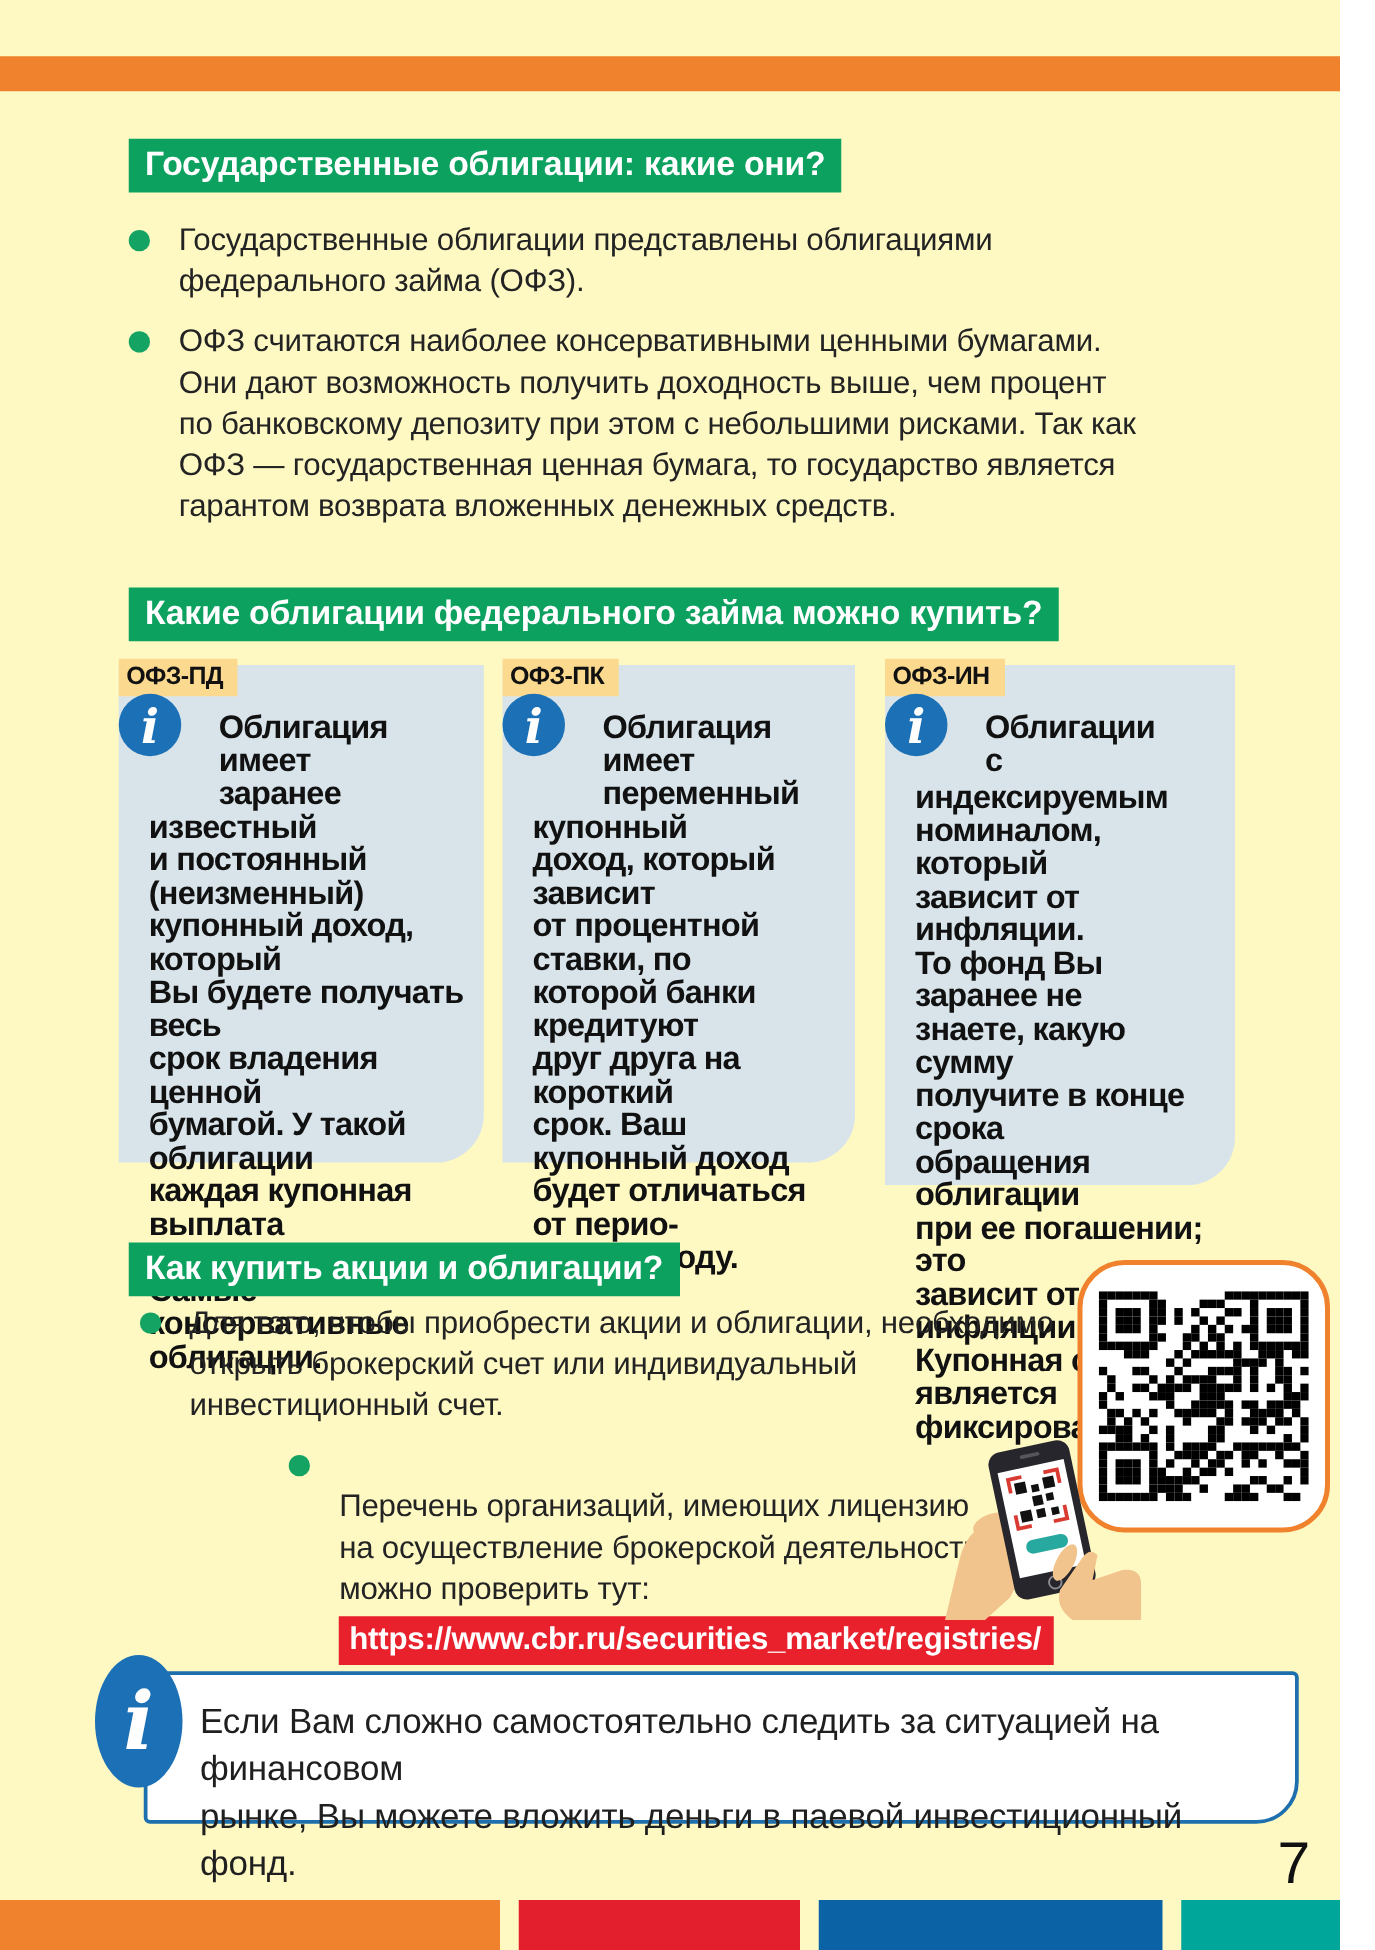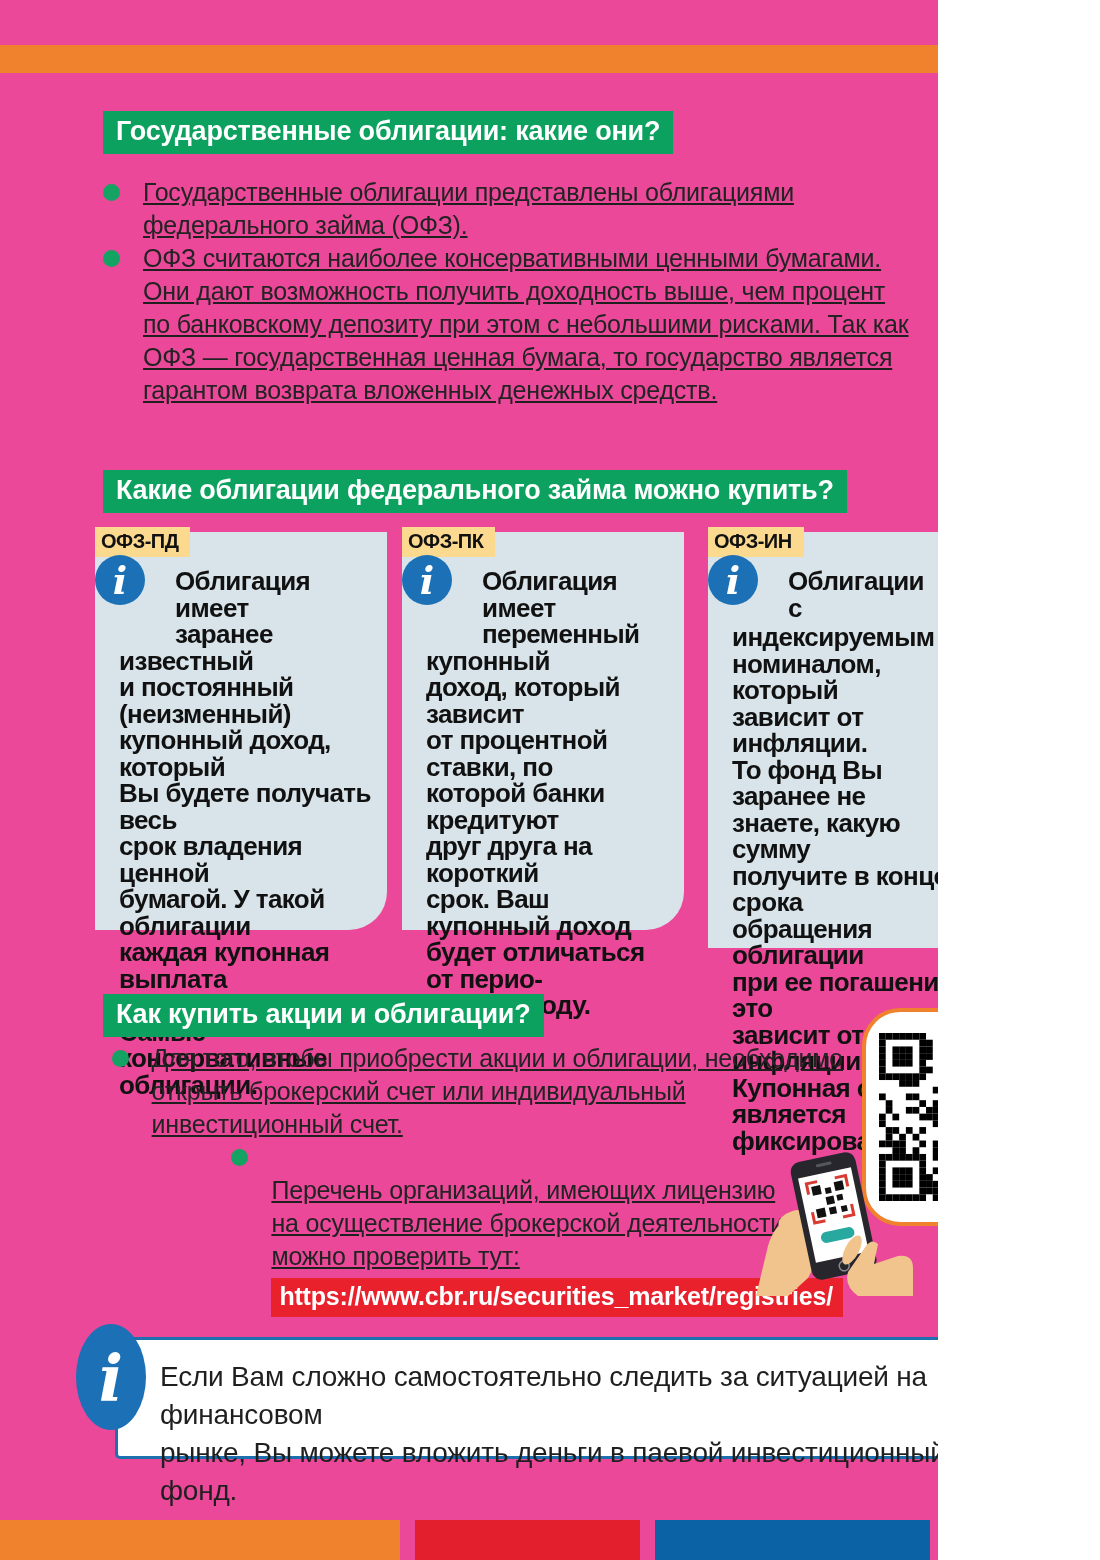--- a/index.html
+++ b/index.html
@@ -1,30 +1,30 @@
 <!DOCTYPE html>
 <html lang="ru"><head>
 <meta charset="utf-8">
 <style>
   html,body{margin:0;padding:0;background:#ffffff;}
-  .page{position:relative;width:914px;height:1560px;background:#ec4899;overflow:hidden;
-        font-family:"Liberation Sans",sans-serif;color:#1f1f1f;padding-left:24px;}
+  .page{position:relative;width:1072px;height:1560px;background:#fef9c3;overflow:hidden;
+        font-family:"Liberation Sans",sans-serif;color:#1f1f1f;}
 
   
   .top-bar{position:absolute;left:0;top:45px;width:1100px;height:28px;background:#F0812D;}
 
   
   .green-head{display:inline-block;background:#0DA15F;color:#ffffff;font-weight:bold;
               font-size:27px;line-height:1;padding:7px 13px 9px 13px;letter-spacing:-0.2px;}
   .head1{position:absolute;left:103px;top:111px;}
   .head2{position:absolute;left:103px;top:470px;text-align:center;}
   .head3{position:absolute;left:103px;top:994px;}
 
   
-  .blist{position:absolute;display:flex;flex-direction:column;text-decoration:underline;}
+  .blist{position:absolute;display:flex;flex-direction:column;gap:15px;}
   .blist1{left:103px;top:176px;width:870px;}
   .blist3{left:103px;top:1042px;width:740px;align-items:flex-end;}
   .bitem{display:flex;align-items:flex-start;gap:23px;}
   .bdot{flex:0 0 auto;width:17px;height:17px;border-radius:50%;background:#14A363;margin-top:8px;}
   .btext{font-size:25px;line-height:33px;color:#232323;white-space:pre-line;letter-spacing:-0.2px;}
 
   .red-link{display:inline-block;margin-top:5px;background:#E8212D;color:#ffffff;
             font-weight:bold;font-size:25px;line-height:1;padding:6px 10px 8px 8px;
             text-decoration:none;letter-spacing:-0.2px;}
 

